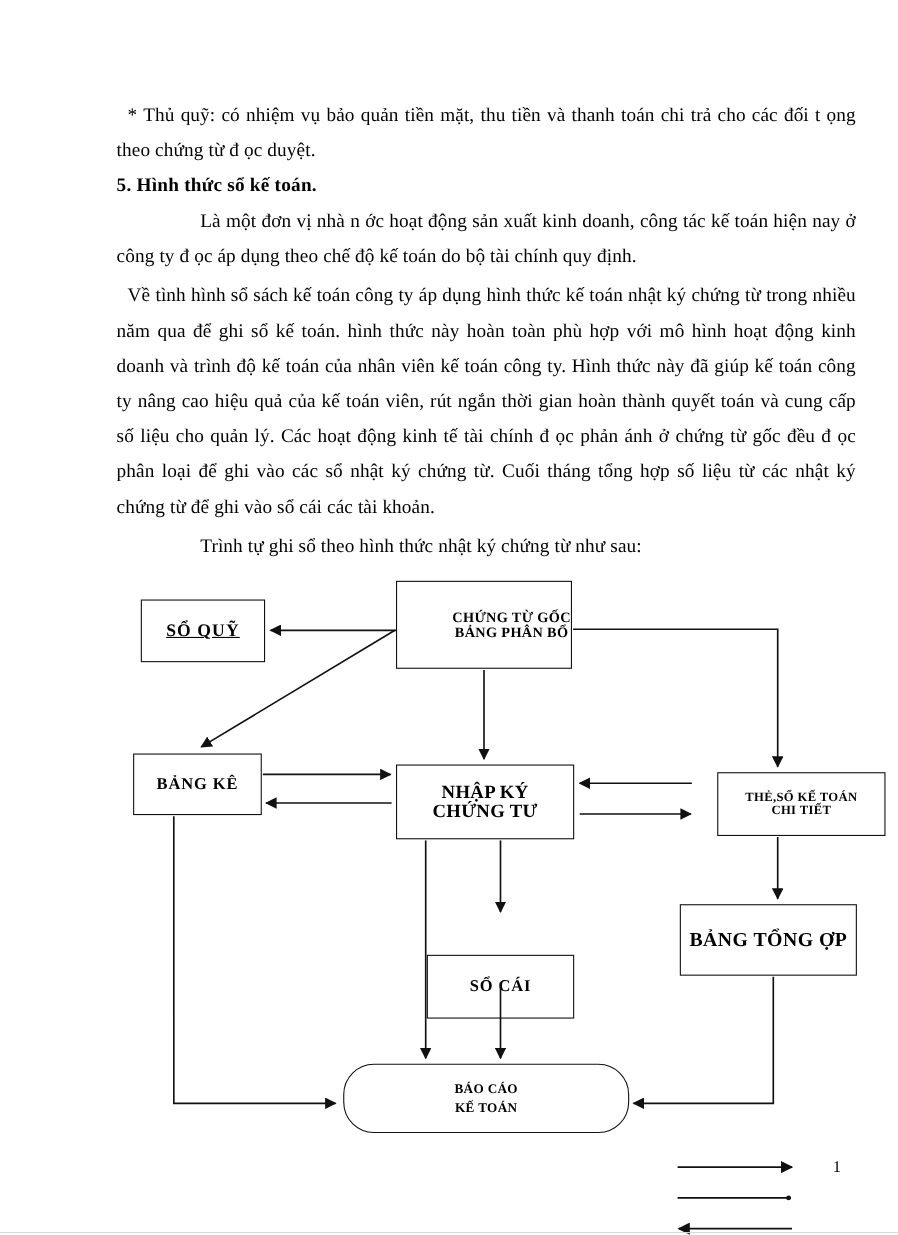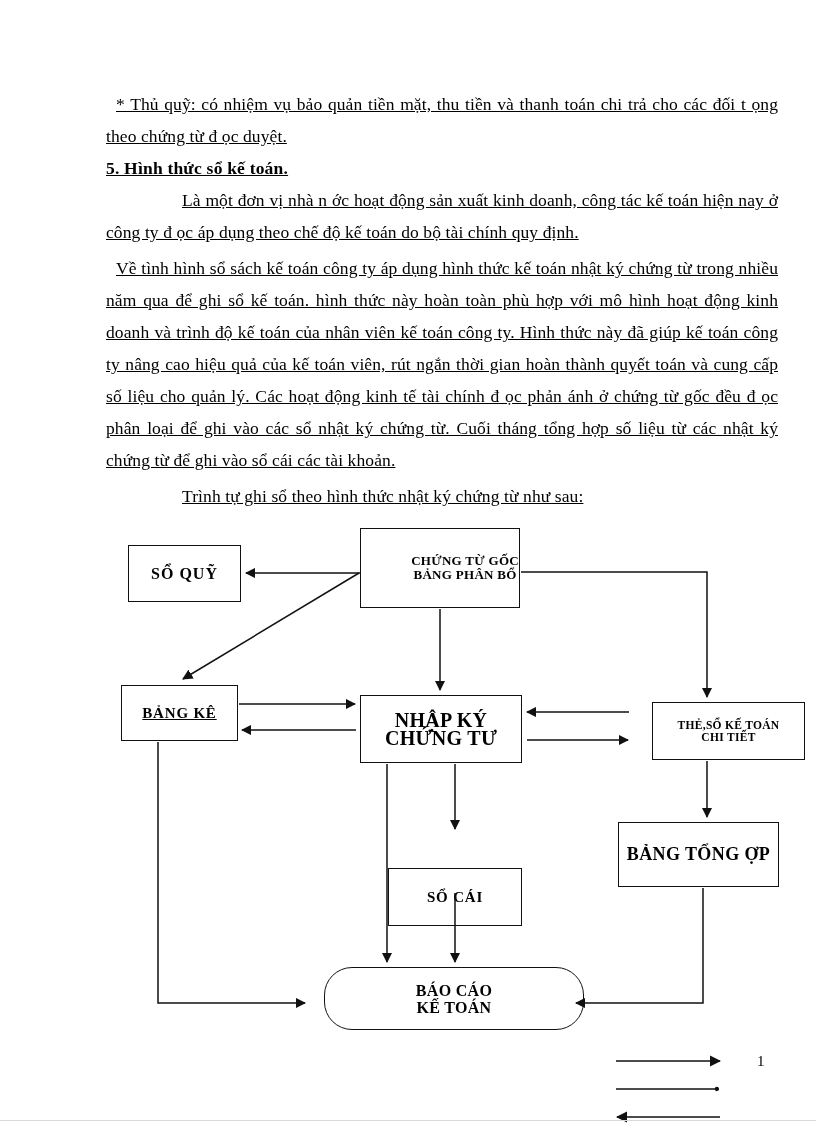--- a/index.html
+++ b/index.html
@@ -39,21 +39,20 @@
     top: 88px;
     width: 672px;
   }
   .para {
     margin: 0 0 0 0;
     font-size: 17.5px;
     line-height: 32px;
     text-align: justify;
     text-justify: inter-word;
     letter-spacing: 0.1px;
-    text-decoration: underline;
   }
   .para.first-line-indent-sm { text-indent: 10px; }
   .para.first-line-indent-lg { text-indent: 76px; }
   .para.heading {
     font-weight: bold;
     text-align: left;
     letter-spacing: 0.2px;
   }
   .para.center-ish {
     text-align: left;
@@ -70,28 +69,28 @@
     justify-content: center;
     text-align: center;
     font-weight: bold;
     font-size: 14.5px;
     line-height: 15px;
     letter-spacing: 0.3px;
     font-family: "Liberation Serif", "DejaVu Serif", serif;
   }
   .node .lines { white-space: pre-line; }
 
-  .node-so-quy   { left: 128px; top: 545px; width: 113px;  height: 57px;  font-size: 16px; letter-spacing: 1px; }
+  .node-so-quy   { left: 128px; top: 545px; width: 113px;  height: 57px;  font-size: 16px; letter-spacing: 1px; text-decoration: underline; }
   .node-chung-tu { left: 360px; top: 528px; width: 160px;  height: 80px;  font-size: 13px; line-height: 14px; justify-content: flex-end; }
-  .node-bang-ke  { left: 121px; top: 685px; width: 117px;  height: 56px;  font-size: 15px; letter-spacing: 0.8px; text-decoration: underline; }
-  .node-nhap-ky  { left: 360px; top: 695px; width: 162px;  height: 68px;  font-size: 20px; line-height: 18px; }
+  .node-bang-ke  { left: 121px; top: 685px; width: 117px;  height: 56px;  font-size: 15px; letter-spacing: 0.8px; }
+  .node-nhap-ky  { left: 360px; top: 695px; width: 162px;  height: 68px;  font-size: 17px; line-height: 18px; }
   .node-the-so   { left: 630px; top: 702px; width: 153px;  height: 58px;  font-size: 11.5px; line-height: 12.5px; margin-left: 22px; }
   .node-so-cai   { left: 388px; top: 868px; width: 134px;  height: 58px;  font-size: 15px; letter-spacing: 0.8px; }
   .node-bang-th  { left: 618px; top: 822px; width: 161px;  height: 65px;  font-size: 18px; letter-spacing: 0.4px; }
-  .node-bao-cao  { left: 324px; top: 967px; width: 260px;  height: 63px;  font-size: 16px; line-height: 17px; border-radius: 28px; }
+  .node-bao-cao  { left: 312px; top: 967px; width: 260px;  height: 63px;  font-size: 12px; line-height: 17px; border-radius: 28px; }
 
   .page-num {
     position: absolute;
     left: 757px;
     top: 1053px;
     font-size: 15px;
     font-family: "Liberation Serif", "DejaVu Serif", serif;
   }
   svg.wires { position: absolute; left: 0; top: 0; }
 </style>

